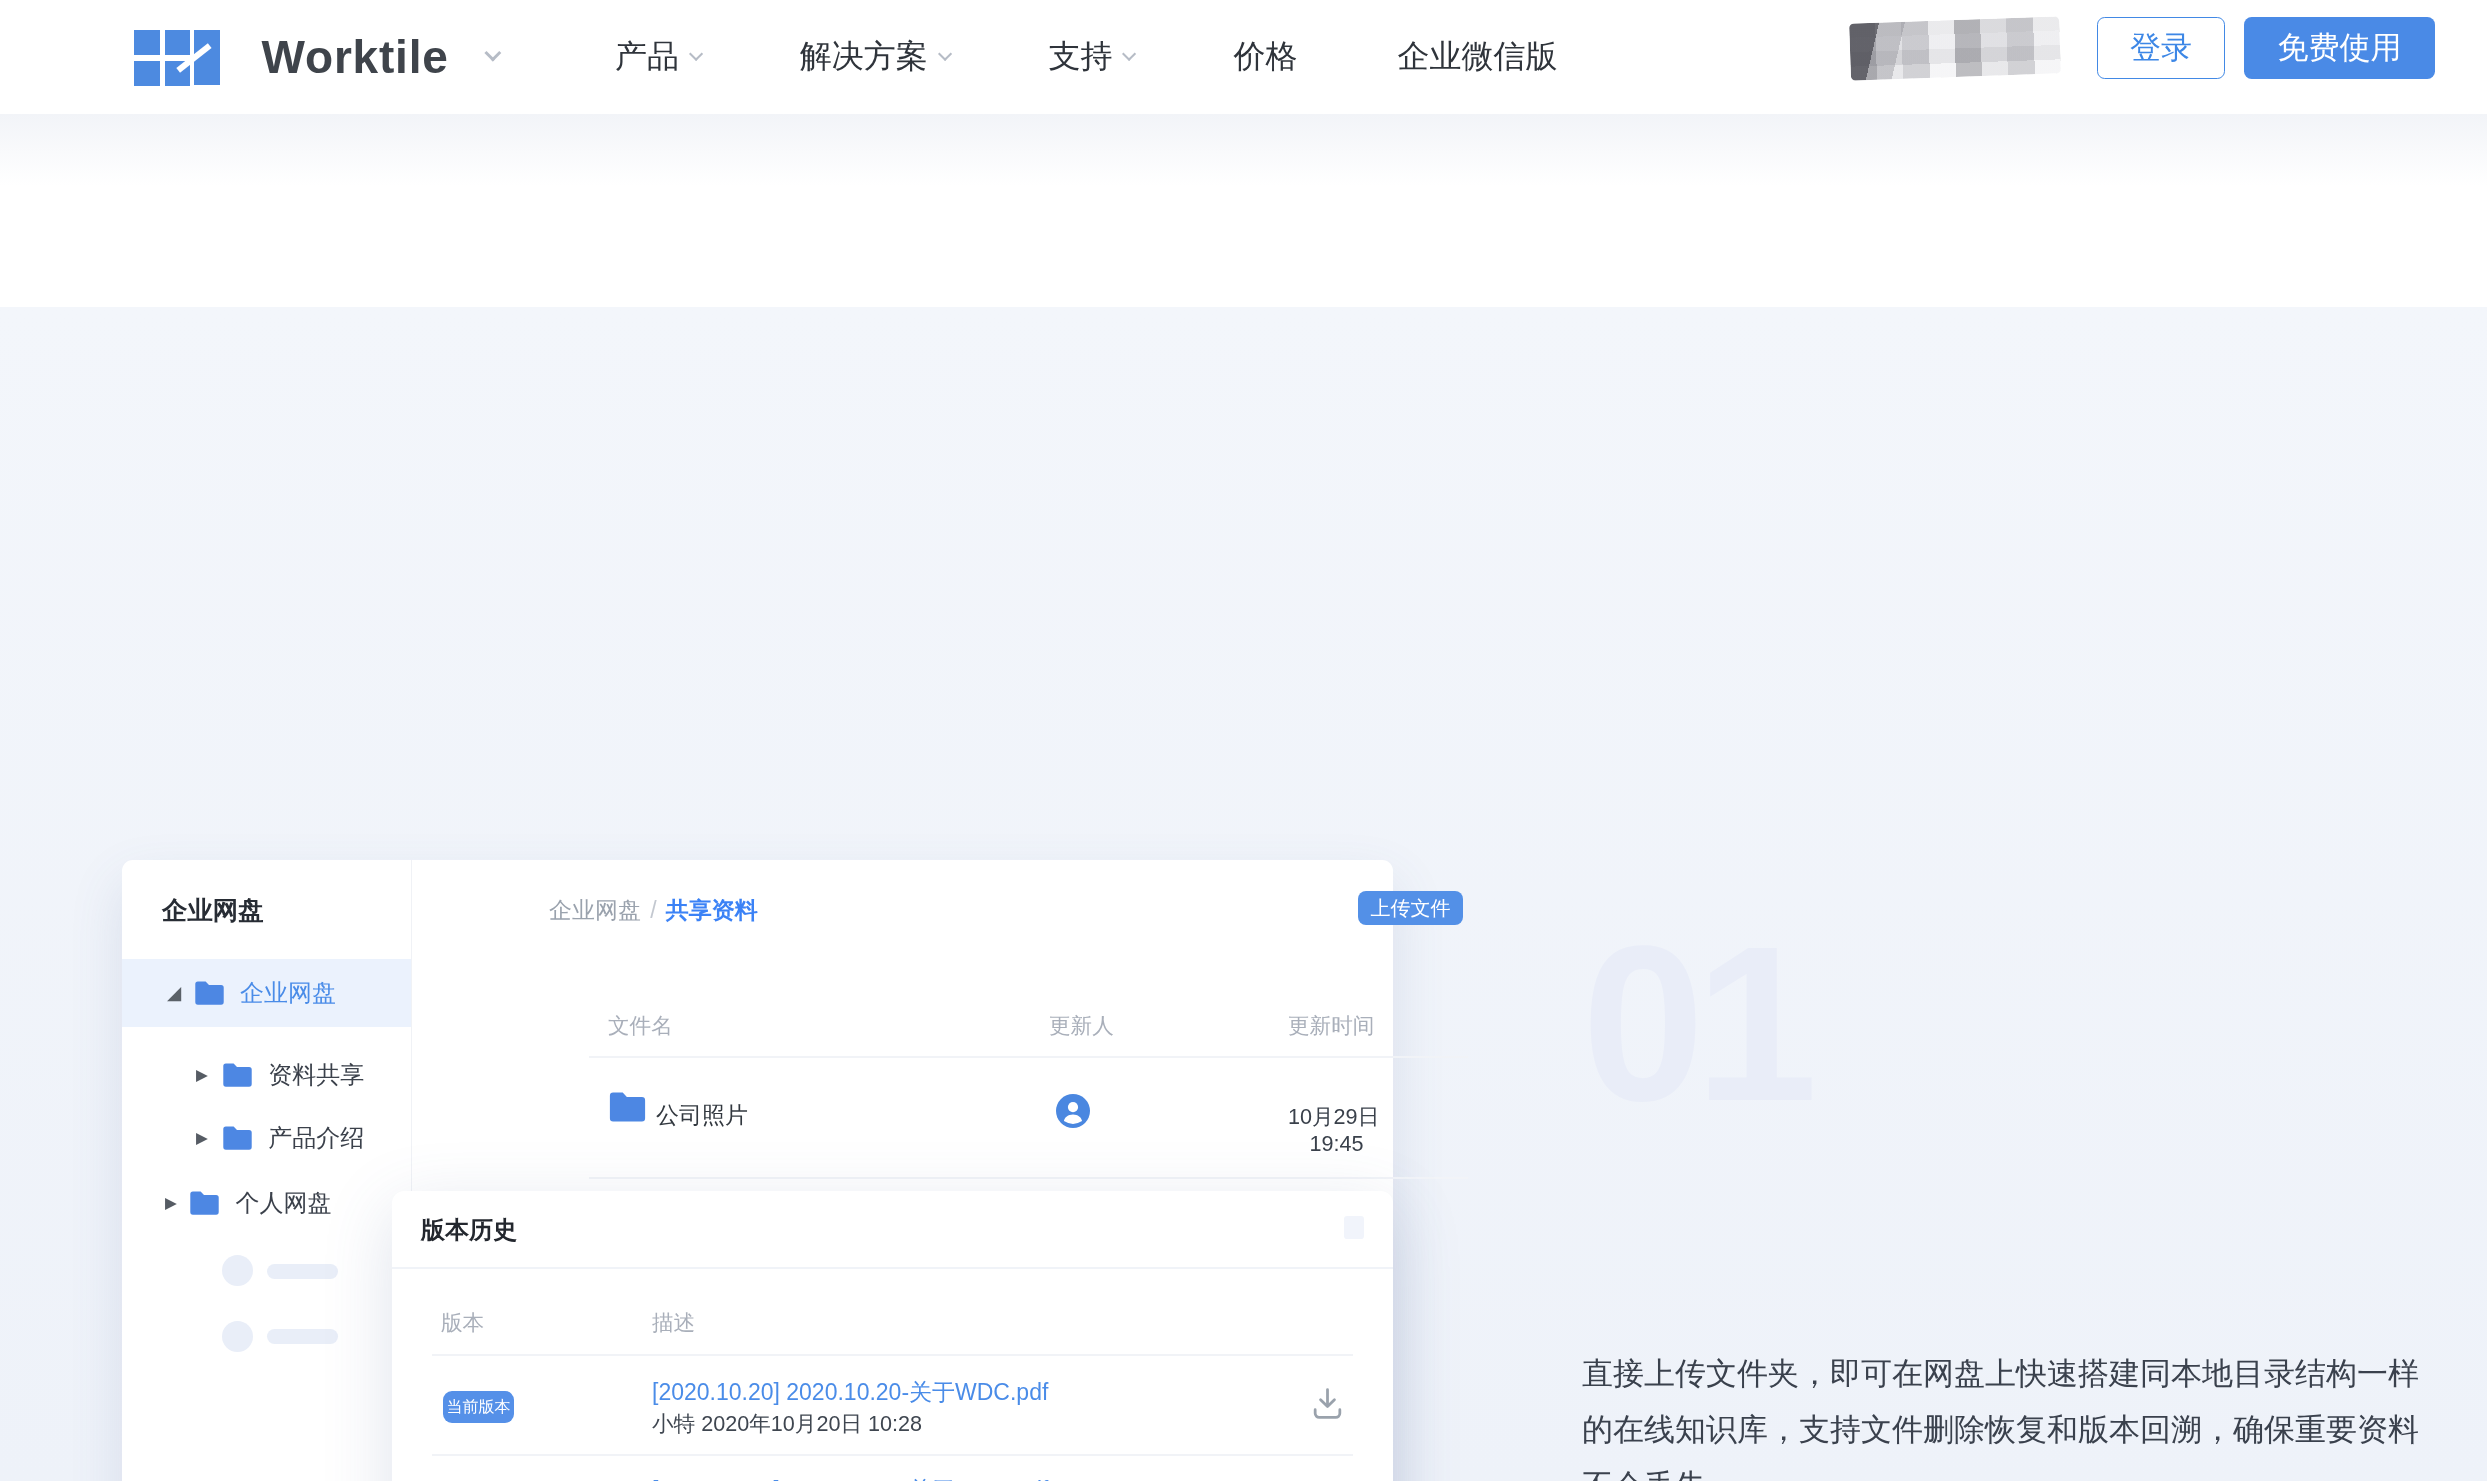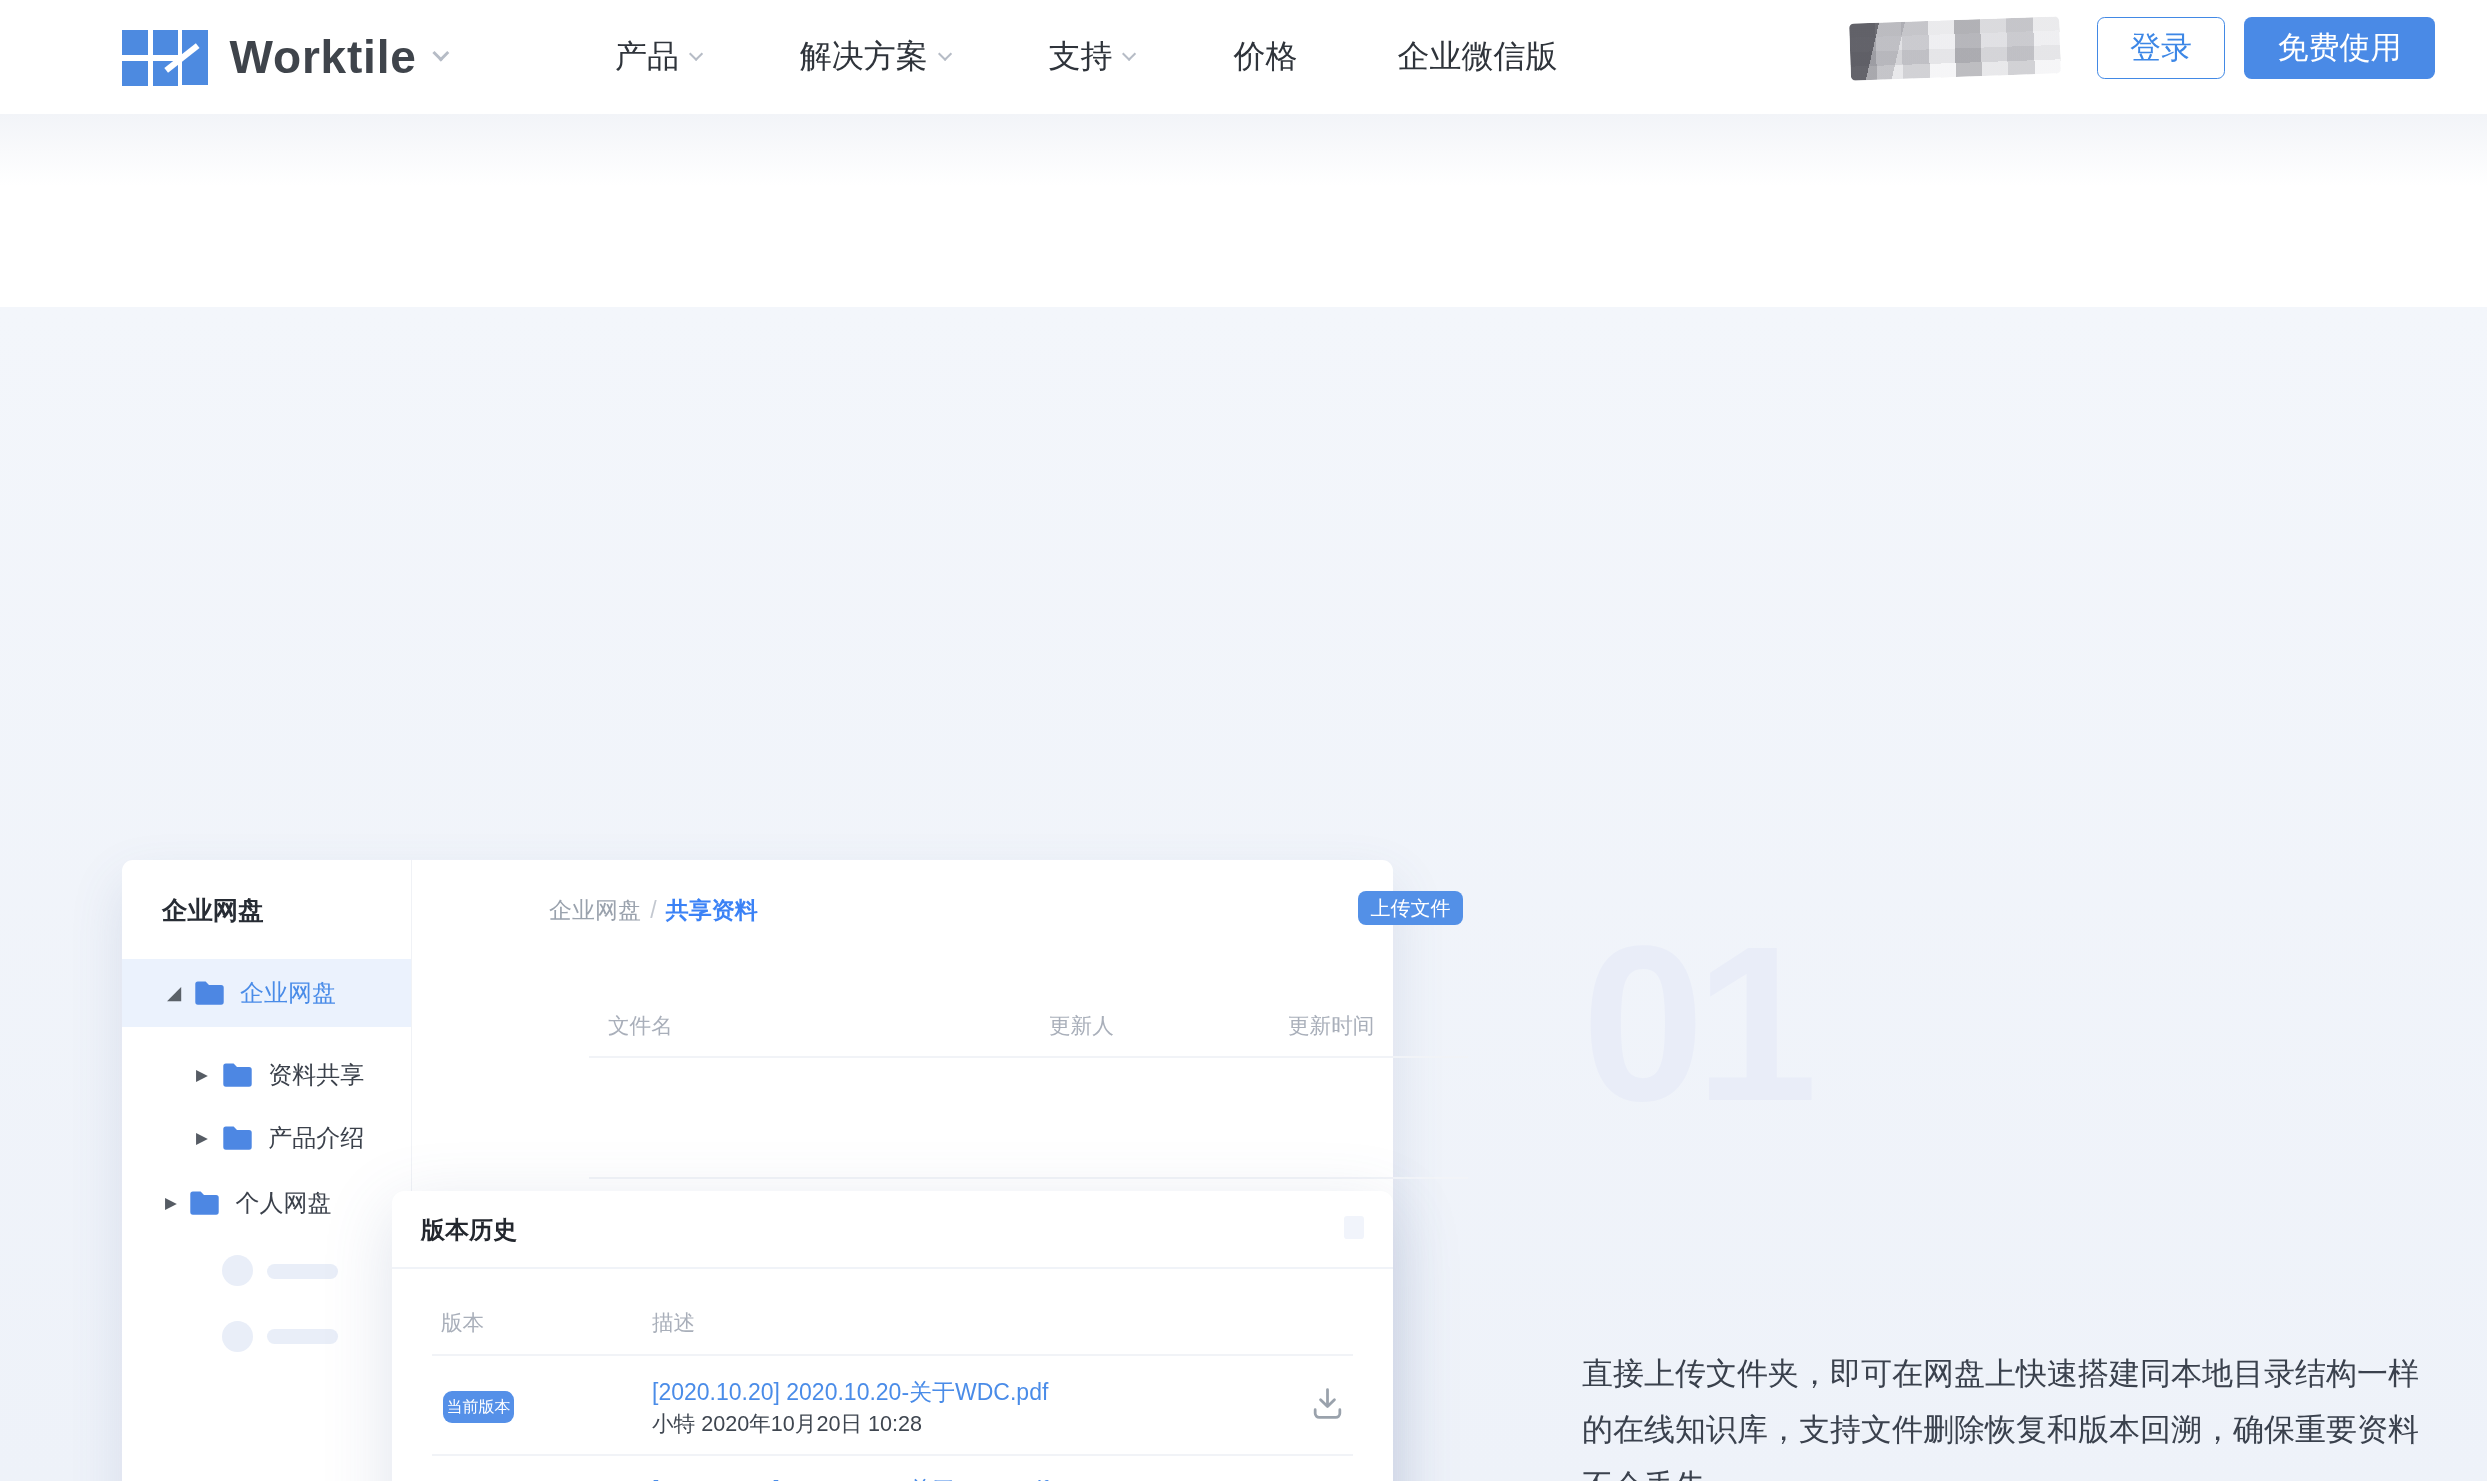--- a/index.html
+++ b/index.html
@@ -2,21 +2,21 @@
 <html style="font-size:12.3px"><head>
 <meta charset="utf-8">
 <style>
   * { margin:0; padding:0; box-sizing:border-box; }
   html,body { width:2487px; height:1481px; overflow:hidden; background:#fff;
     font-family:"Liberation Sans","DejaVu Sans",sans-serif; position:relative; }
   .abs { position:absolute; }
 
   
   .navbar { left:0; top:0; width:2487px; height:114px; background:#fff; z-index:10; }
-  .logo { left:122px; top:0; height:114px; display:flex; align-items:center; cursor:pointer; }
+  .logo { left:134px; top:0; height:114px; display:flex; align-items:center; cursor:pointer;gap:20px; }
   .logo-mark { position:relative; width:86px; height:55px; }
   .logo-mark i { position:absolute; background:#4d8ae0; }
   .lm1 { left:0;  top:0;  width:26px; height:25px; }
   .lm2 { left:0;  top:31px; width:26px; height:25px; }
   .lm3 { left:31px; top:0;  width:25px; height:25px; }
   .lm4 { left:31px; top:31px; width:25px; height:25px; }
   .lm5 { left:60px; top:0;  width:26px; height:55px; }
   .lm-slash { position:absolute; left:40px; top:25px; width:40px; height:6.2px; background:#fff;
     transform:rotate(-38deg); }
   .logo-text { margin-left:21.6px; font-size:46px; font-weight:600; color:#3f444b; letter-spacing:0.8px; }
@@ -215,20 +215,34 @@
         <span class="bc-sep">/</span>
         <span class="bc-current">共享资料</span>
       </div>
       <button class="abs upload-btn">上传文件</button>
 
       <span class="th th1">文件名</span>
       <span class="th th2">更新人</span>
       <span class="th th3">更新时间</span>
       <div class="tdiv" style="top:196px;"></div>
 
+      <div class="file-row">
+        <svg class="file-folder" width="39" height="32" viewBox="0 0 24 20">
+          <path d="M1 3a2 2 0 0 1 2-2h6l2.6 2.8H21a2 2 0 0 1 2 2V17a2 2 0 0 1-2 2H3a2 2 0 0 1-2-2z" fill="#4d87e3"></path>
+          </svg>
+        <span class="file-name">公司照片</span>
+        <svg class="avatar" width="34" height="34" viewBox="0 0 24 24">
+          <circle cx="12" cy="12" r="12" fill="#4a87e0"></circle>
+          <circle cx="12" cy="9.2" r="3.6" fill="#fff"></circle>
+          <path d="M12 14.4c-3.4 0-6 2-6.4 4.7a12 12 0 0 0 12.8 0c-.4-2.7-3-4.7-6.4-4.7z" fill="#fff"></path>
+          </svg>
+        <span class="file-date">
+          <span>10月29日</span><span>19:45</span>
+        </span>
+      </div>
       <div class="tdiv" style="top:317px; background:#f2f4f8;"></div>
     </div>
   </div>
 
   <div class="abs modal">
     <div class="abs modal-title">版本历史</div>
     <button class="abs modal-close"></button>
     <div class="abs mdiv-h"></div>
 
     <span class="mth mth1">版本</span>

